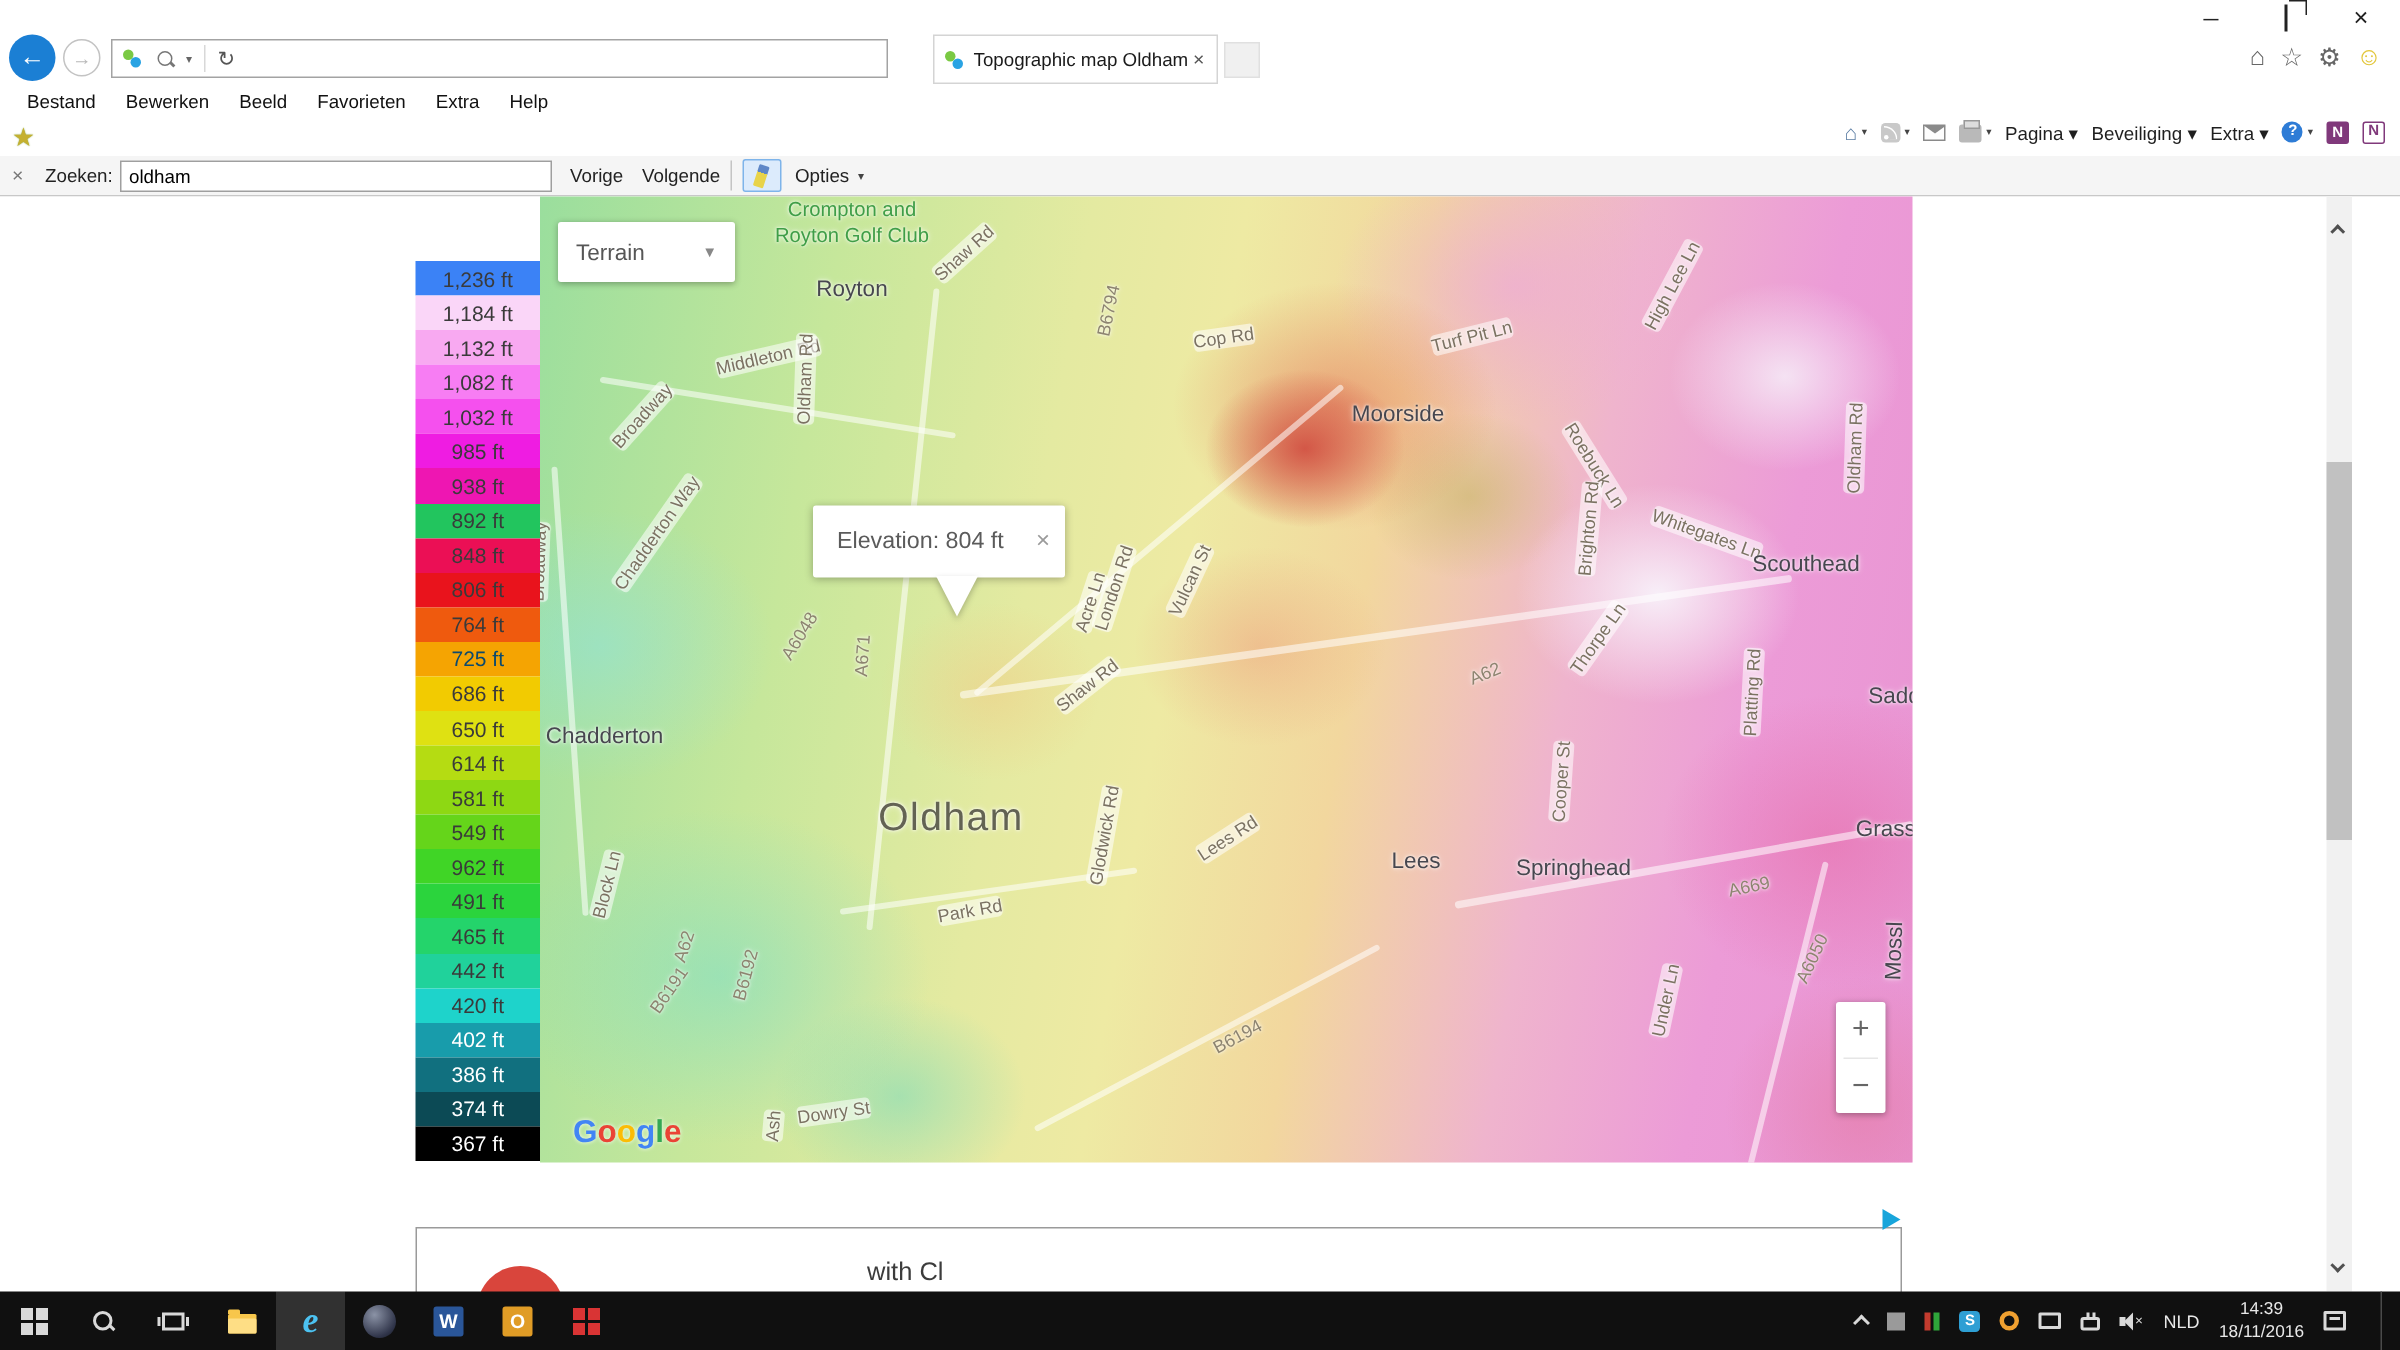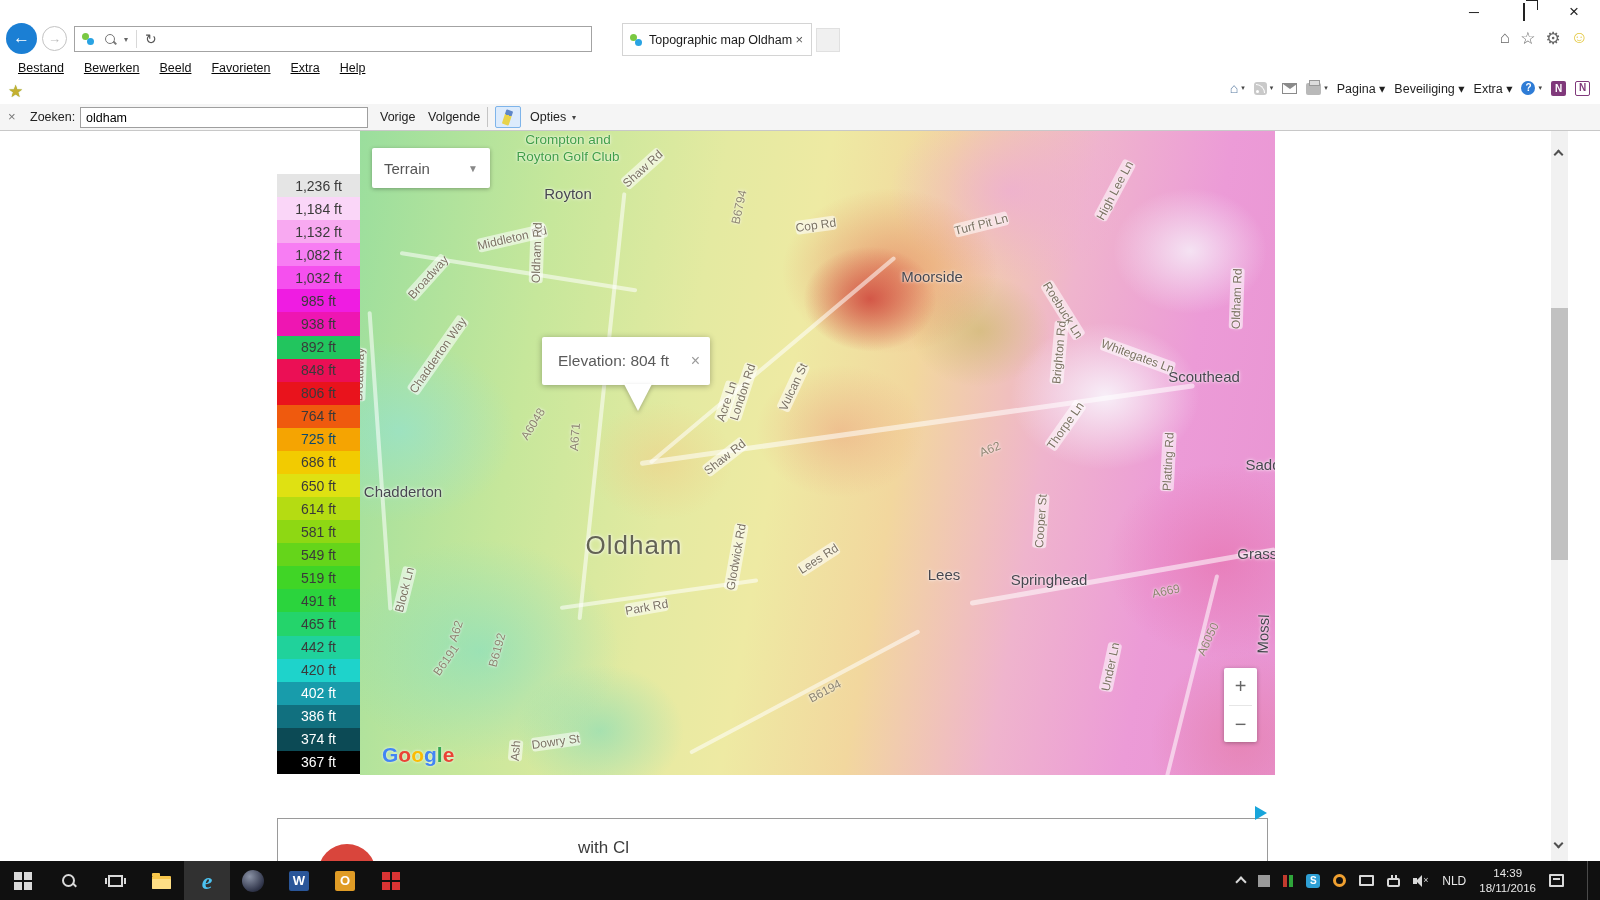--- a/index.html
+++ b/index.html
@@ -29,21 +29,21 @@
   .caret { font-size:8px; color:#666; margin:0 4px; }
   .vdiv { width:1px; height:18px; background:#d8d8d8; margin:0 4px; }
   #refreshbtn { font-size:14px; color:#555; padding:0 4px; }
   #tab { position:absolute; left:622px; top:1px; width:190px; height:33px; background:#fff; border:1px solid #d4d4d4; display:flex; align-items:center; padding:0 6px; font-size:12.5px; color:#1a1a1a; }
   #tabtitle { flex:1; white-space:nowrap; overflow:hidden; }
   #tabclose { color:#555; font-size:13px; padding:0 2px; }
   #newtab { position:absolute; left:816px; top:6px; width:24px; height:24px; background:#f0f0f0; border:1px solid #e0e0e0; }
   #navicons { position:absolute; right:12px; top:6px; display:flex; gap:10px; font-size:17px; color:#666; }
   #navicons .smiley { color:#e3c73c; }
 
-  #menurow { position:absolute; left:0; top:57px; width:1289px; height:21px; background:#fff; display:flex; align-items:center; padding-left:10px; gap:4px;text-decoration:underline; }
+  #menurow { position:absolute; left:0; top:57px; width:1289px; height:21px; background:#fff; display:flex; align-items:center; padding-left:10px; gap:4px; }
   .menu-item { font-size:12.5px; color:#111; padding:2px 8px; }
 
   #cmdrow { position:absolute; left:0; top:78px; width:1600px; height:26px; background:#fff; }
   #favstar { position:absolute; left:8px; top:3px; font-size:17px; color:#c5b030; text-shadow:0 0 1px #7a9c2e; }
   #cmdicons { position:absolute; right:10px; top:2px; display:flex; align-items:center; gap:9px; font-size:12.5px; color:#1f1f1f; }
   .ci { display:flex; align-items:center; gap:3px; }
   .glyph { font-size:14px; color:#5b7da3; }
   .tinycaret { font-size:7px; color:#444; }
   .rss { width:13px; height:13px; background:#c9c9c9; border-radius:3px; position:relative; }
   .rss:before { content:""; position:absolute; left:2px; bottom:2px; width:3px; height:3px; border-radius:50%; background:#fff; }
@@ -264,38 +264,38 @@
   <span id="hlbtn">
       <span class="hlpen"></span>
     </span>
   <span id="findopts">Opties</span>
   <span id="findoptcaret">▾</span>
 </div>
 
 <div id="content">
 
   <div id="legend">
-      <div class="leg-row" style="background: #e5e5e5; color: rgb(58, 58, 58); margin-top: 43px;">1,236 ft</div>
+      <div class="leg-row" style="background: #3b82f6; color: rgb(58, 58, 58); margin-top: 43px;">1,236 ft</div>
       <div class="leg-row" style="background: rgb(250, 214, 248); color: rgb(58, 58, 58);">1,184 ft</div>
       <div class="leg-row" style="background: rgb(248, 169, 241); color: rgb(58, 58, 58);">1,132 ft</div>
       <div class="leg-row" style="background: rgb(247, 125, 243); color: rgb(58, 58, 58);">1,082 ft</div>
       <div class="leg-row" style="background: rgb(245, 80, 238); color: rgb(58, 58, 58);">1,032 ft</div>
       <div class="leg-row" style="background: rgb(239, 28, 226); color: rgb(58, 58, 58);">985 ft</div>
       <div class="leg-row" style="background: rgb(238, 22, 178); color: rgb(58, 58, 58);">938 ft</div>
       <div class="leg-row" style="background: #22c55e; color: rgb(58, 58, 58);">892 ft</div>
       <div class="leg-row" style="background: rgb(235, 15, 85); color: rgb(58, 58, 58);">848 ft</div>
       <div class="leg-row" style="background: rgb(233, 19, 28); color: rgb(58, 58, 58);">806 ft</div>
       <div class="leg-row" style="background: rgb(239, 90, 14); color: rgb(58, 58, 58);">764 ft</div>
       <div class="leg-row" style="background: rgb(245, 164, 2); color: #0c4a6e;">725 ft</div>
       <div class="leg-row" style="background: rgb(242, 203, 1); color: rgb(58, 58, 58);">686 ft</div>
       <div class="leg-row" style="background: rgb(223, 225, 18); color: rgb(58, 58, 58);">650 ft</div>
       <div class="leg-row" style="background: rgb(181, 220, 18); color: rgb(58, 58, 58);">614 ft</div>
       <div class="leg-row" style="background: rgb(142, 216, 19); color: rgb(58, 58, 58);">581 ft</div>
       <div class="leg-row" style="background: rgb(101, 213, 26); color: rgb(58, 58, 58);">549 ft</div>
-      <div class="leg-row" style="background: rgb(64, 213, 38); color: rgb(58, 58, 58);">519 ft</div>
+      <div class="leg-row" style="background: rgb(64, 213, 38); color: rgb(58, 58, 58);">962 ft</div>
       <div class="leg-row" style="background: rgb(43, 212, 61); color: rgb(58, 58, 58);">491 ft</div>
       <div class="leg-row" style="background: rgb(36, 212, 107); color: rgb(58, 58, 58);">465 ft</div>
       <div class="leg-row" style="background: rgb(32, 210, 155); color: rgb(58, 58, 58);">442 ft</div>
       <div class="leg-row" style="background: rgb(30, 211, 203); color: rgb(58, 58, 58);">420 ft</div>
       <div class="leg-row" style="background: rgb(24, 156, 171); color: rgb(255, 255, 255);">402 ft</div>
       <div class="leg-row" style="background: rgb(17, 112, 127); color: rgb(255, 255, 255);">386 ft</div>
       <div class="leg-row" style="background: rgb(12, 74, 85); color: rgb(255, 255, 255);">374 ft</div>
       <div class="leg-row" style="background: rgb(0, 0, 0); color: rgb(255, 255, 255);">367 ft</div>
     </div>
 

